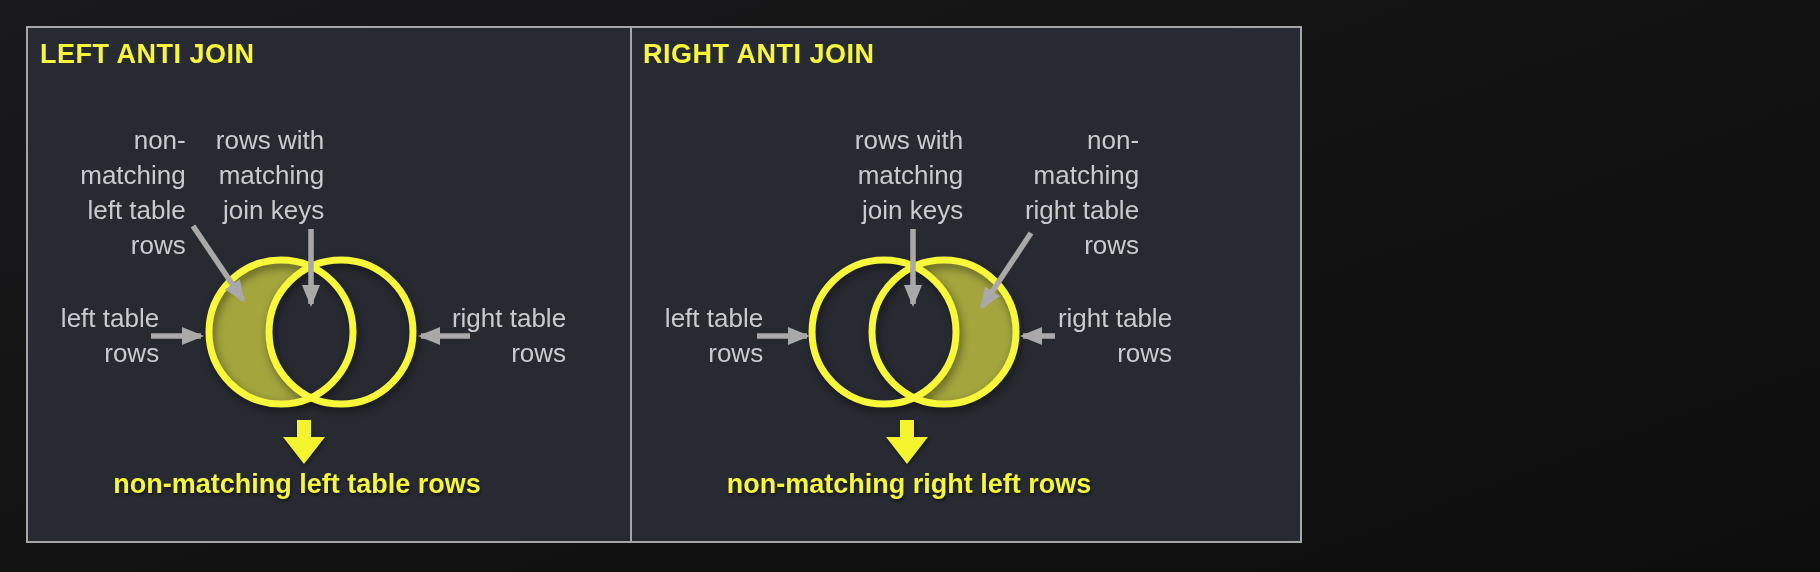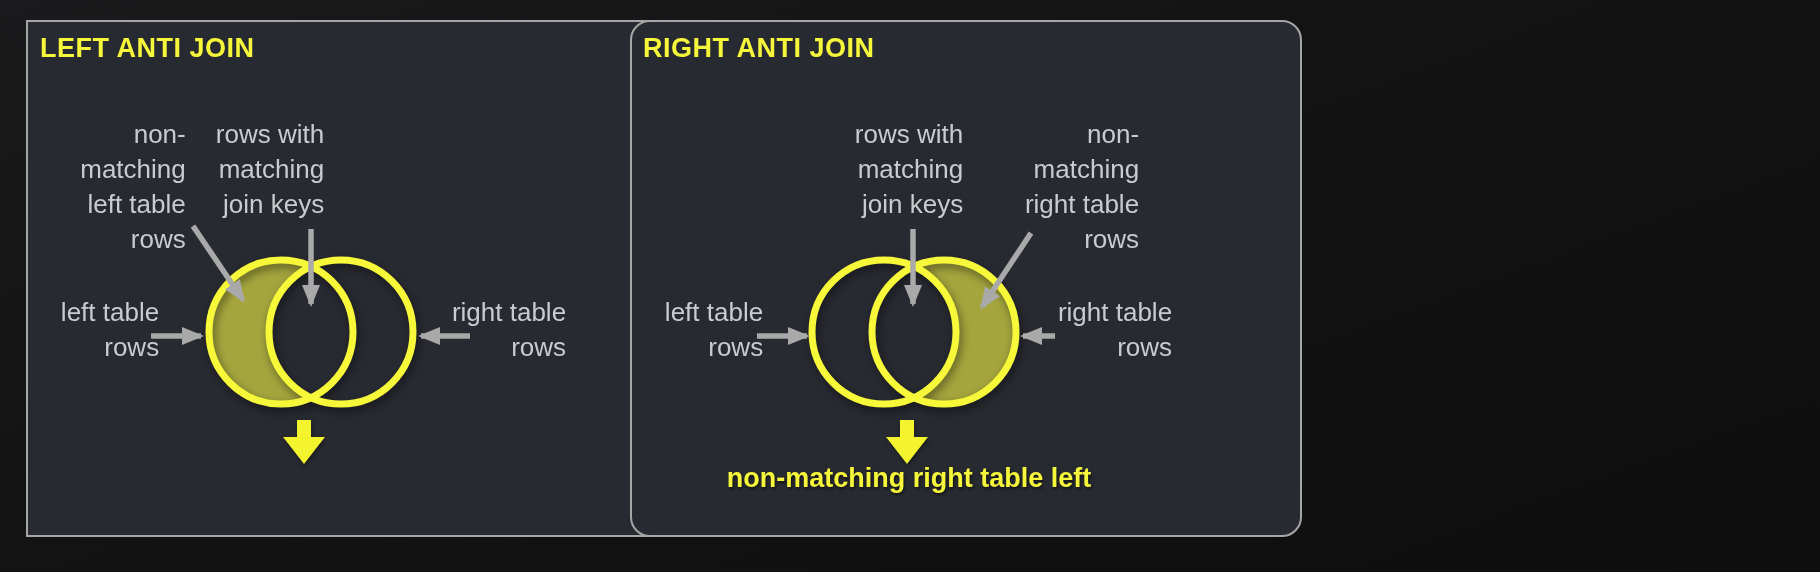--- a/index.html
+++ b/index.html
@@ -2,21 +2,21 @@
 <html><head>
 <meta charset="utf-8">
 <style>
   html,body { margin:0; padding:0; background:#0e0e0f; }
   .stage {
     position:relative; width:1820px; height:572px; overflow:hidden;
     background:linear-gradient(160deg,#1a1a1c 0%, #131314 45%, #0e0e0f 100%);
     font-family:"Liberation Sans", sans-serif;
   }
   .panel {
-    position:absolute; top:20px; width:672px; height:517px;
+    position:absolute; top:26px; width:672px; height:517px;
     background:#282a31; border:2px solid #a6a6a6; box-sizing:border-box;
   }
   .panel-title {
     position:absolute; font-size:27px; font-weight:bold; color:#f6f63a;
     white-space:nowrap; letter-spacing:0.5px;
   }
   .note {
     position:absolute; transform:translateX(-50%); text-align:right;
     font-size:26px; line-height:35px; color:#c9cbce; white-space:nowrap;
   }
@@ -53,23 +53,24 @@
     <div class="note" style="left:82px; top:273px;">
       <div>left table</div>
       <div>rows</div>
     </div>
 
     <div class="note" style="left:481px; top:273px;">
       <div>right table</div>
       <div>rows</div>
     </div>
 
+    <div class="result-label" style="left:269px; top:441px;">non-matching left table rows</div>
   </section>
 
-  <section class="panel" style="left:630px;border-radius:20px;">
+  <section class="panel" style="left:630px;">
     <h2 class="panel-title" style="left:11px; top:0px; margin:11px 0 0 0;">RIGHT ANTI JOIN</h2>
 
     <div class="note" style="left:277px; top:95px;">
       <div>rows with</div>
       <div>matching</div>
       <div>join keys</div>
     </div>
 
     <div class="note" style="left:450px; top:95px;">
       <div>non-</div>
@@ -81,21 +82,21 @@
     <div class="note" style="left:82px; top:273px;">
       <div>left table</div>
       <div>rows</div>
     </div>
 
     <div class="note" style="left:483px; top:273px;">
       <div>right table</div>
       <div>rows</div>
     </div>
 
-    <div class="result-label" style="left:277px; top:441px;">non-matching right table left</div>
+    <div class="result-label" style="left:277px; top:441px;">non-matching right left rows</div>
   </section>
 
   <svg class="overlay" width="1820" height="572" viewBox="0 0 1820 572">
     <defs>
       <marker id="ah" markerUnits="userSpaceOnUse" markerWidth="24" markerHeight="20" refX="19" refY="9" orient="auto">
         <path d="M0,0 L22,9 L0,18 Z" fill="#a9a9a9"></path>
       </marker>
       <mask id="cut-right" maskUnits="userSpaceOnUse" x="0" y="0" width="1820" height="572">
         <rect x="150" y="230" width="320" height="220" fill="#ffffff"></rect>
         <circle cx="341" cy="332" r="75" fill="#000000"></circle>

